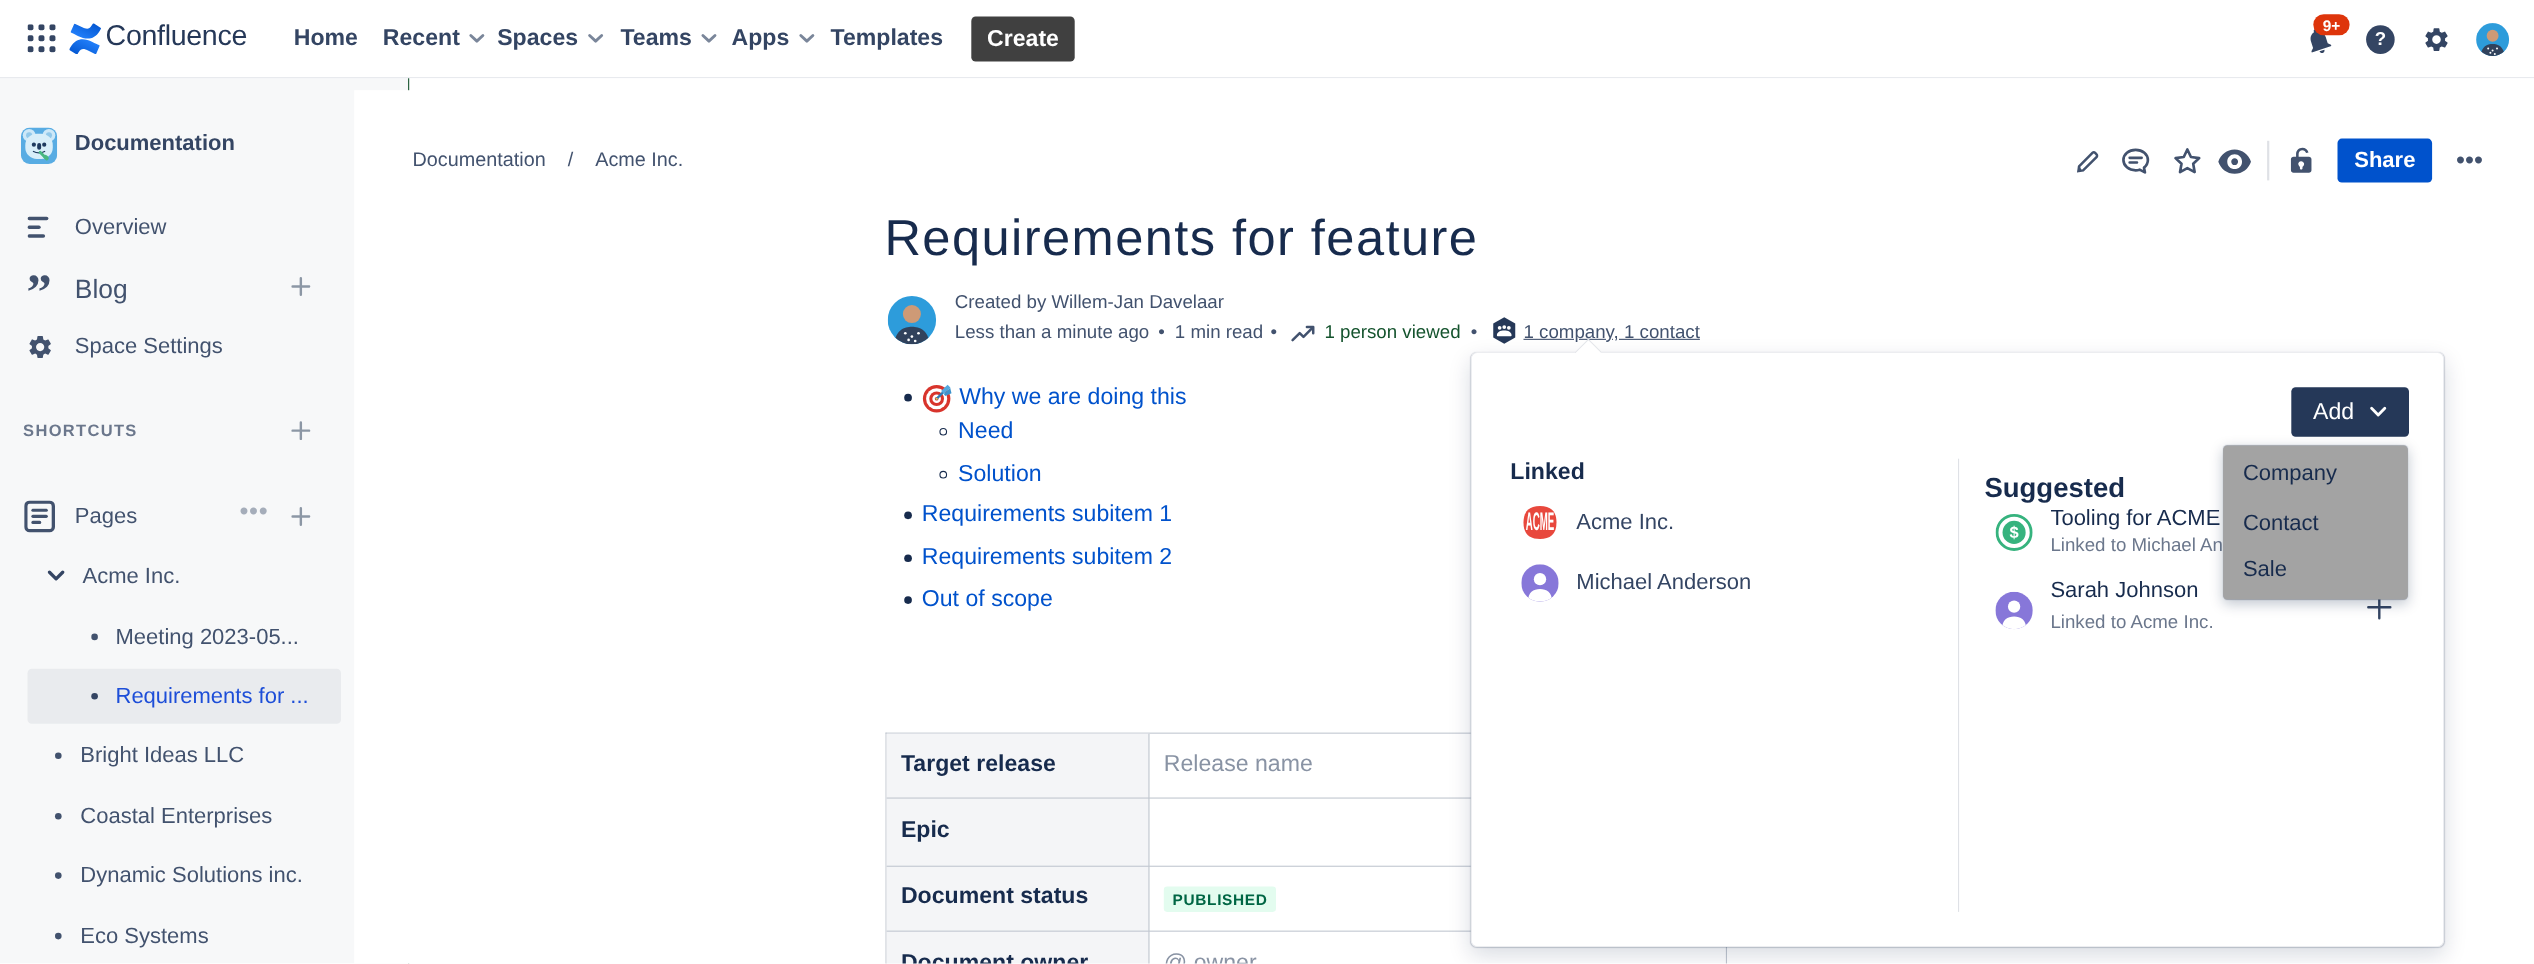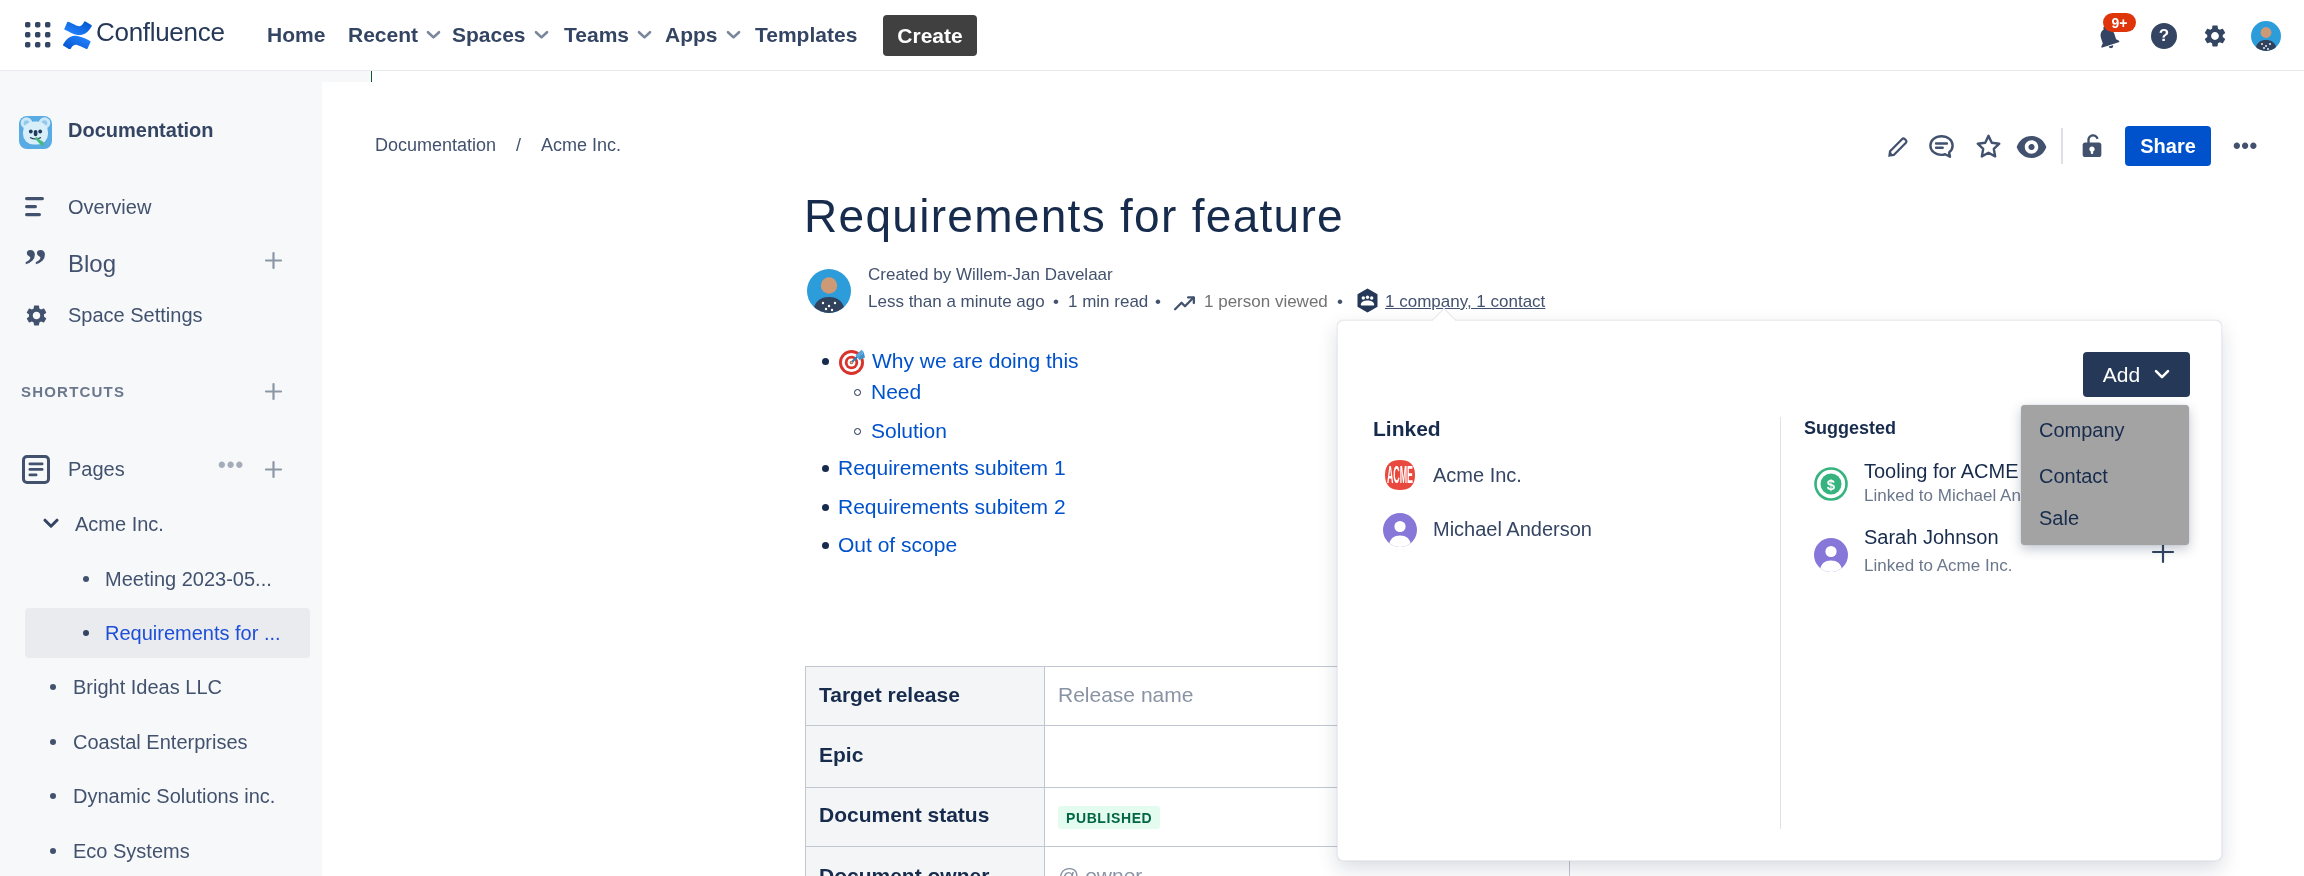--- a/index.html
+++ b/index.html
@@ -233,21 +233,21 @@
         <circle cx="28" cy="34" r="1.2" fill="#fff"></circle>
         <circle cx="19" cy="40" r="1.2" fill="#fff"></circle>
         <circle cx="25" cy="41" r="1.2" fill="#fff"></circle>
     </g>
   </svg>
   <div class="abs" style="left:546px;top:183px;font-size:17px;color:#42526E">Created by Willem-Jan Davelaar</div>
   <div class="abs" style="left:546px;top:210px;font-size:17px;color:#42526E">Less than a minute ago</div>
   <div class="abs" style="left:731px;top:210px;font-size:17px;color:#42526E">•</div>
   <div class="abs" style="left:746px;top:210px;font-size:17px;color:#42526E">1 min read</div>
   <div class="abs" style="left:833px;top:210px;font-size:17px;color:#42526E">•</div>
-  <div class="abs" style="left:882px;top:210px;font-size:17px;color:#737373">1 person viewed</div>
+  <div class="abs" style="left:882px;top:210px;font-size:17px;color:#14532d">1 person viewed</div>
   <div class="abs" style="left:1015px;top:210px;font-size:17px;color:#42526E">•</div>
   <svg class="abs" style="left:851px;top:210px" width="25" height="22" viewBox="0 0 24 20">
       <path d="M2 16 L8.2 9.8 L11.5 13.1 L19.5 5" fill="none" stroke="#42526E" stroke-width="2.2" stroke-linecap="round" stroke-linejoin="round"></path>
       <path d="M14.5 4.6 H20 V10" fill="none" stroke="#42526E" stroke-width="2.2" stroke-linecap="round" stroke-linejoin="round"></path>
     </svg>
   <svg class="abs" style="left:1034px;top:206px" width="23" height="25" viewBox="0 0 23 25">
     <path d="M11.5 0.5 L21.5 6.2 V18.8 L11.5 24.5 L1.5 18.8 V6.2 Z" fill="#253858"></path>
     <g fill="#fff">
         <circle cx="7.3" cy="10" r="1.7"></circle>
         <circle cx="11.5" cy="9.3" r="1.7"></circle>
@@ -321,21 +321,21 @@
     <circle cx="17" cy="17" r="17" fill="#8777D9"></circle>
     <g clip-path="url(#pav1)" fill="#fff">
         <circle cx="17" cy="13.5" r="5.6"></circle>
         <path d="M6 34 C6 25.5 11 22.5 17 22.5 C23 22.5 28 25.5 28 34 Z"></path>
       </g>
   </svg>
   <div class="ptxt" style="left:95px;top:197px;font-size:20px;color:#344563">Michael Anderson</div>
 
   <div class="abs" style="left:442px;top:96px;width:1px;height:412px;background:#DFE1E6"></div>
 
-  <div class="ptxt" style="left:466px;top:97px;font-size:18px;font-weight:700;color:#172B4D">Suggested</div>
+  <div class="ptxt" style="left:466px;top:109px;font-size:25px;font-weight:700;color:#172B4D">Suggested</div>
   <svg class="abs" style="left:476px;top:146px" width="34" height="34" viewBox="0 0 34 34">
     <circle cx="17" cy="17" r="15.5" fill="none" stroke="#36B37E" stroke-width="2.6"></circle>
     <circle cx="17" cy="17" r="10.5" fill="#36B37E"></circle>
     <text x="17" y="17.4" fill="#fff" font-size="15" font-weight="bold" text-anchor="middle" dominant-baseline="central" font-family="Liberation Sans,sans-serif">$</text>
   </svg>
   <div class="ptxt" style="left:526px;top:139px;font-size:20px;color:#172B4D">Tooling for ACME inc.</div>
   <div class="ptxt" style="left:526px;top:165px;font-size:17px;color:#6B778C">Linked to Michael Anderson</div>
   <svg class="abs" style="left:476px;top:217px" width="34" height="34" viewBox="0 0 34 34">
     <defs>
         <clipPath id="pav2">

